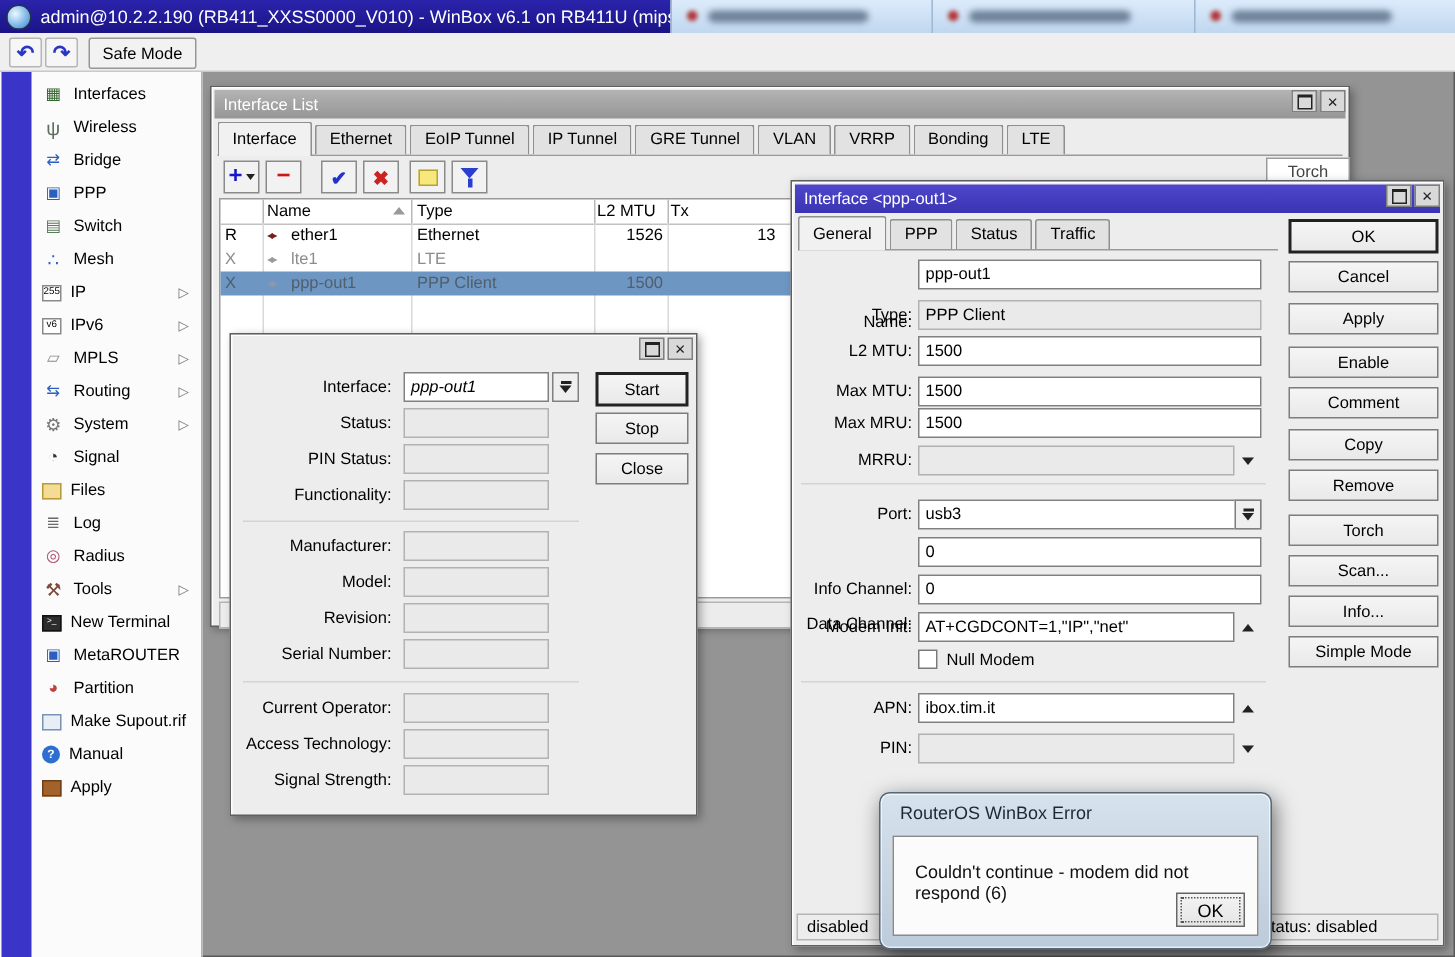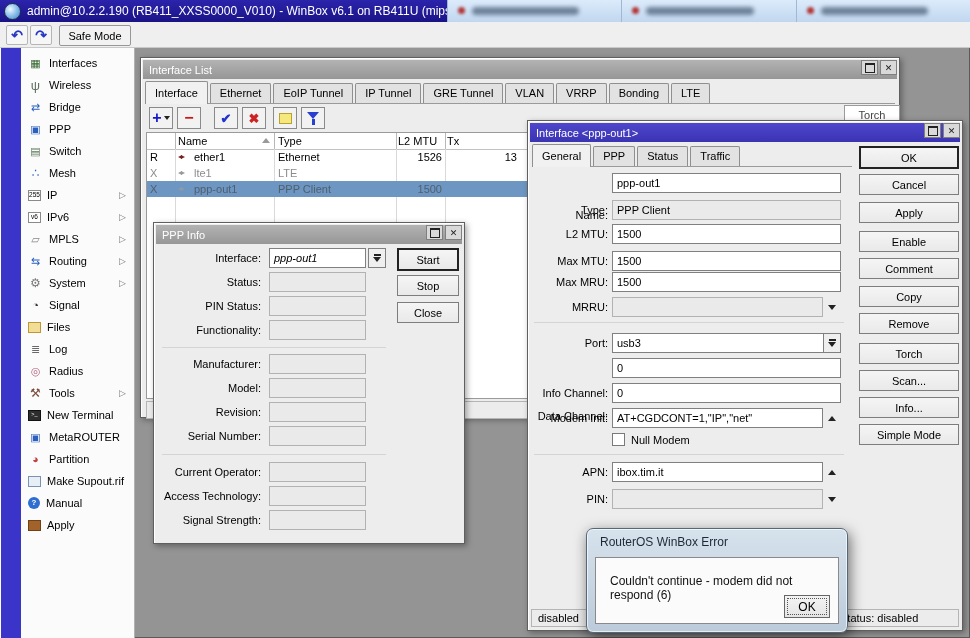--- a/index.html
+++ b/index.html
@@ -322,23 +322,20 @@
         <span class="cell" style="left:47px;width:78px;">ppp-out1</span>
         <span class="cell" style="left:131px;width:115px;">PPP Client</span>
         <span class="cell r" style="left:251px;width:44px;">1500</span>
       </div>
     </div>
     <div class="spanel" style="left:5px;top:343px;width:140px;">3</div>
     <div class="spanel" style="left:147px;top:343px;right:7px;"></div>
   </div>
 
   <div class="win" id="win-pppinfo" style="left:153px;top:222px;width:312px;height:322px;z-index:20;">
-    <div class="wtitle">
-      <span>PPP Info</span>
-    </div>
     <div class="wbtns">
       <div class="wbtn">
           <span class="mx"></span>
         </div>
       <div class="wbtn">
           <span>✕</span>
         </div>
     </div>
     <span class="flab" style="left:2px;width:105px;top:25px;">Interface:</span>
     <div class="fin it" style="left:115px;width:97px;top:25px;">ppp-out1</div>

